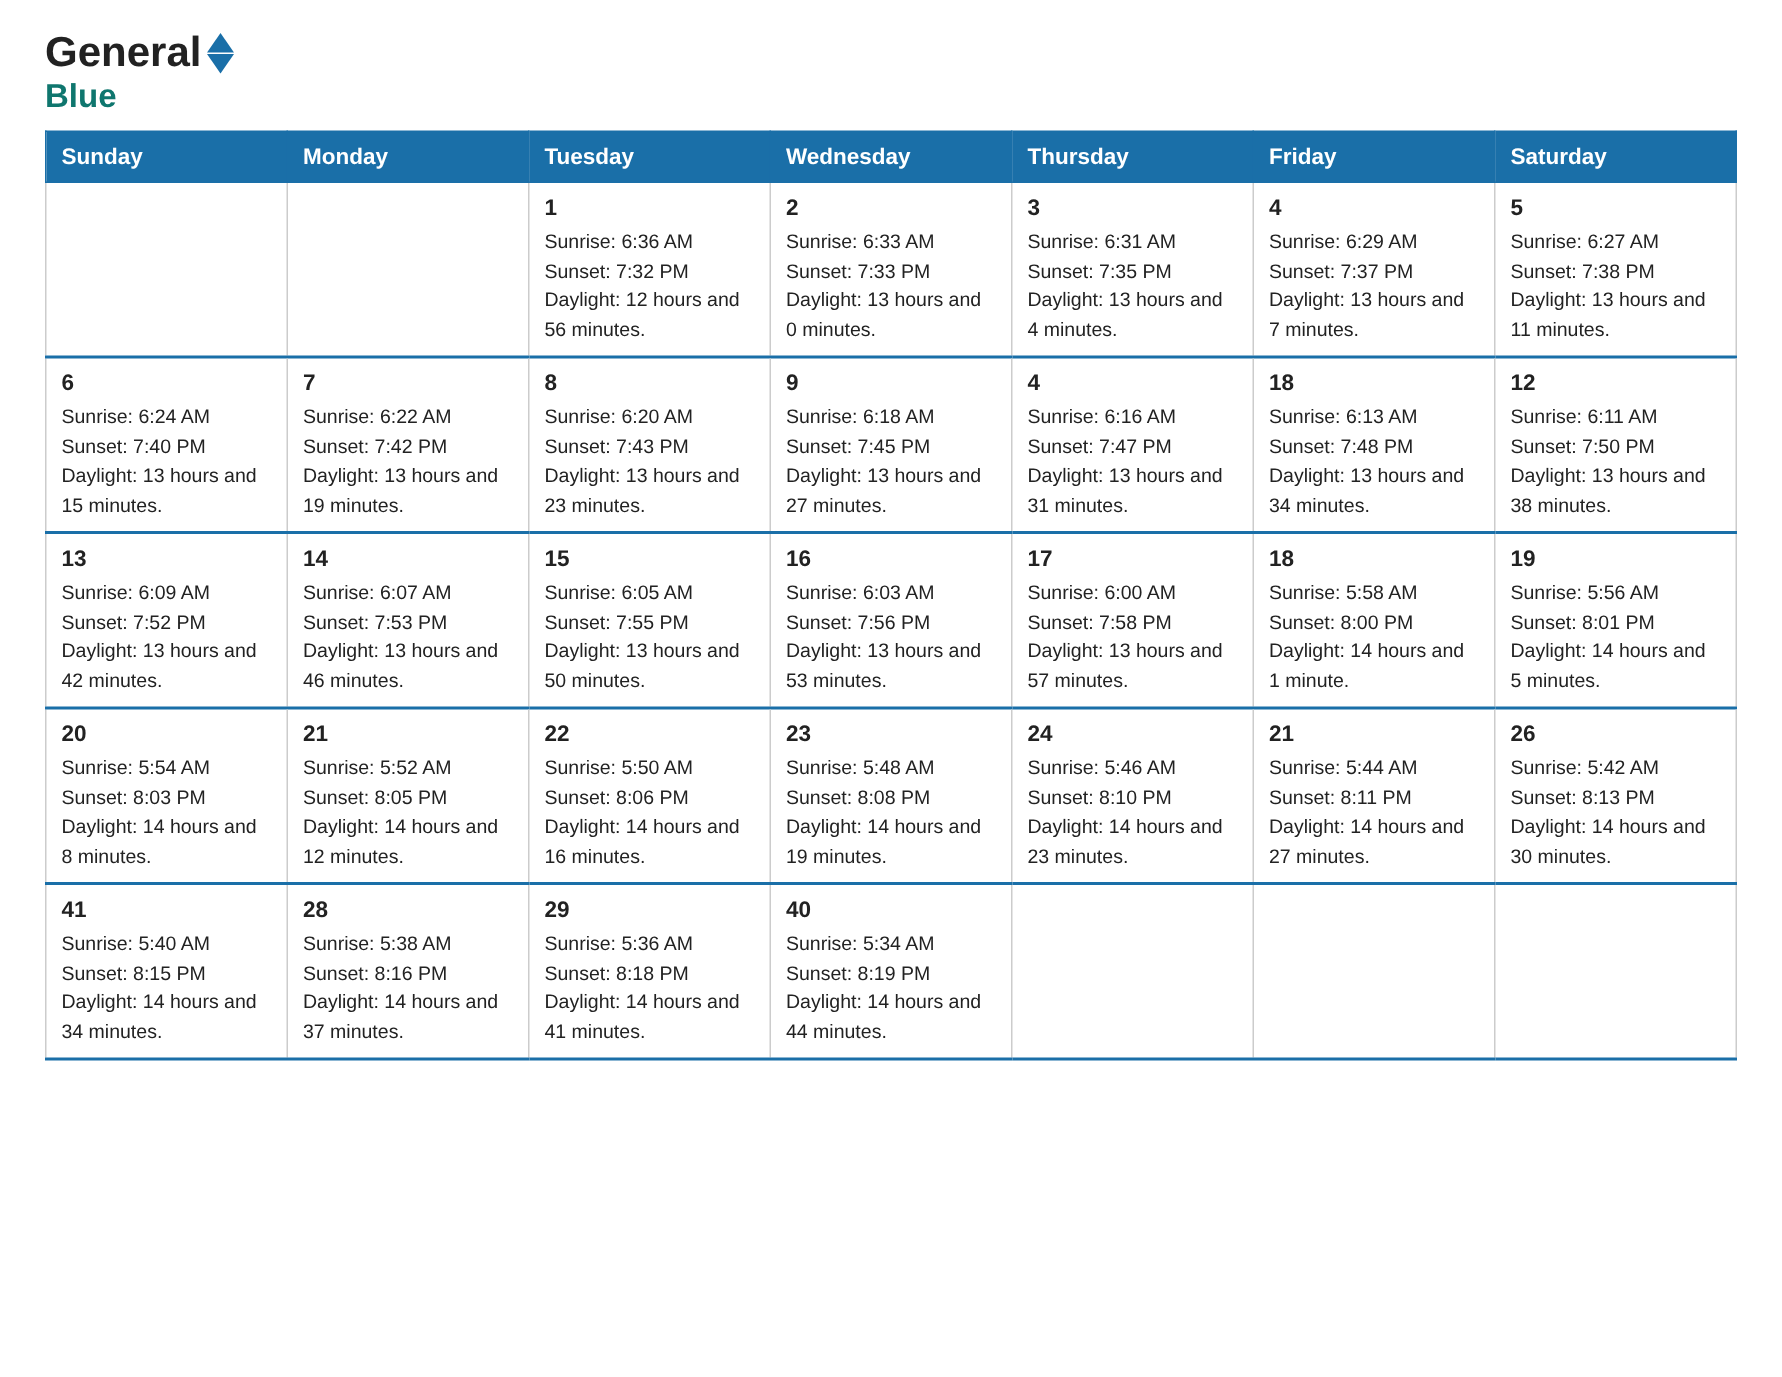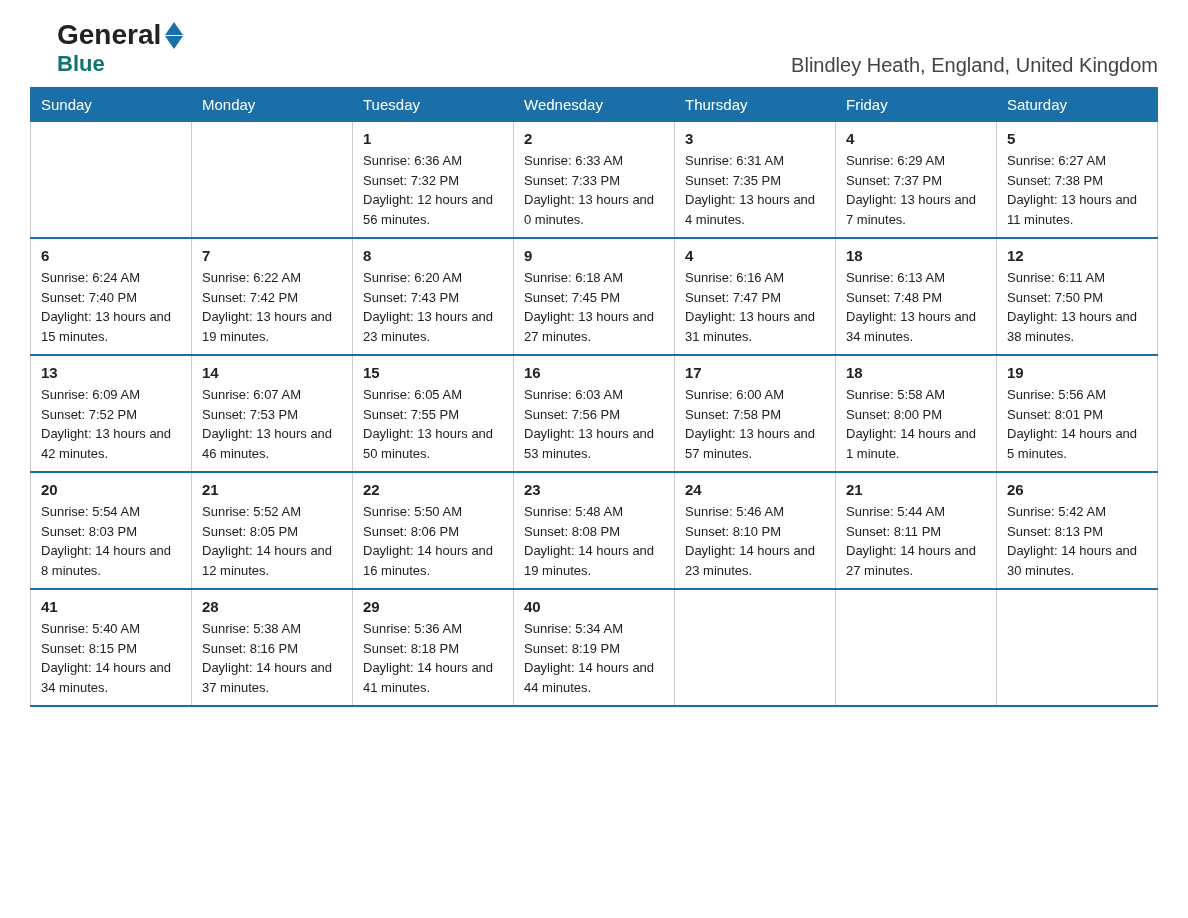--- a/index.html
+++ b/index.html
@@ -5,23 +5,22 @@
     * { box-sizing: border-box; margin: 0; padding: 0; }
     body {
       font-family: Arial, sans-serif;
       background: #fff;
       padding: 20px 30px;
       color: #222;
     }
     .header {
       display: flex;
       justify-content: space-between;
-      align-items: flex-end;
+      align-items: flex-start;
       margin-bottom: 10px;
-      margin-left: 27px;
     }
     .logo {
       display: flex;
       flex-direction: column;
       align-items: flex-start;
     }
     .logo-text {
       font-size: 28px;
       font-weight: bold;
       color: #222;
@@ -50,21 +49,21 @@
     .calendar {
       width: 100%;
       border-collapse: collapse;
       margin-top: 10px;
     }
     .calendar th {
       background: #1a6fa8;
       color: #fff;
       padding: 8px 10px;
       font-size: 15px;
-      font-weight: normal;
+      font-weight: bold;
       text-align: left;
       border: 1px solid #1a6fa8;
     }
     .calendar td {
       vertical-align: top;
       padding: 8px 10px;
       border: 1px solid #ccc;
       width: 14.28%;
       min-height: 100px;
       font-size: 13px;
@@ -96,21 +95,20 @@
     <div style="display:flex; align-items:center;">
       <span class="logo-text">General</span>
       <div style="display:flex; flex-direction:column; margin-left:4px; margin-top:2px;">
         <div style="width:0; height:0; border-left:9px solid transparent; border-right:9px solid transparent; border-bottom:13px solid #1a6fa8; margin-bottom:1px;"></div>
         <div style="width:0; height:0; border-left:9px solid transparent; border-right:9px solid transparent; border-top:13px solid #1a6fa8;"></div>
       </div>
     </div>
     <div class="logo-blue">Blue</div>
   </div>
   <div class="title-section">
-    <div class="location">Blindley Heath, England, United Kingdom</div>
   </div>
 </div>
 
 <table class="calendar">
   <thead>
     <tr>
     <th>Sunday</th>
         <th>Monday</th>
         <th>Tuesday</th>
         <th>Wednesday</th>

